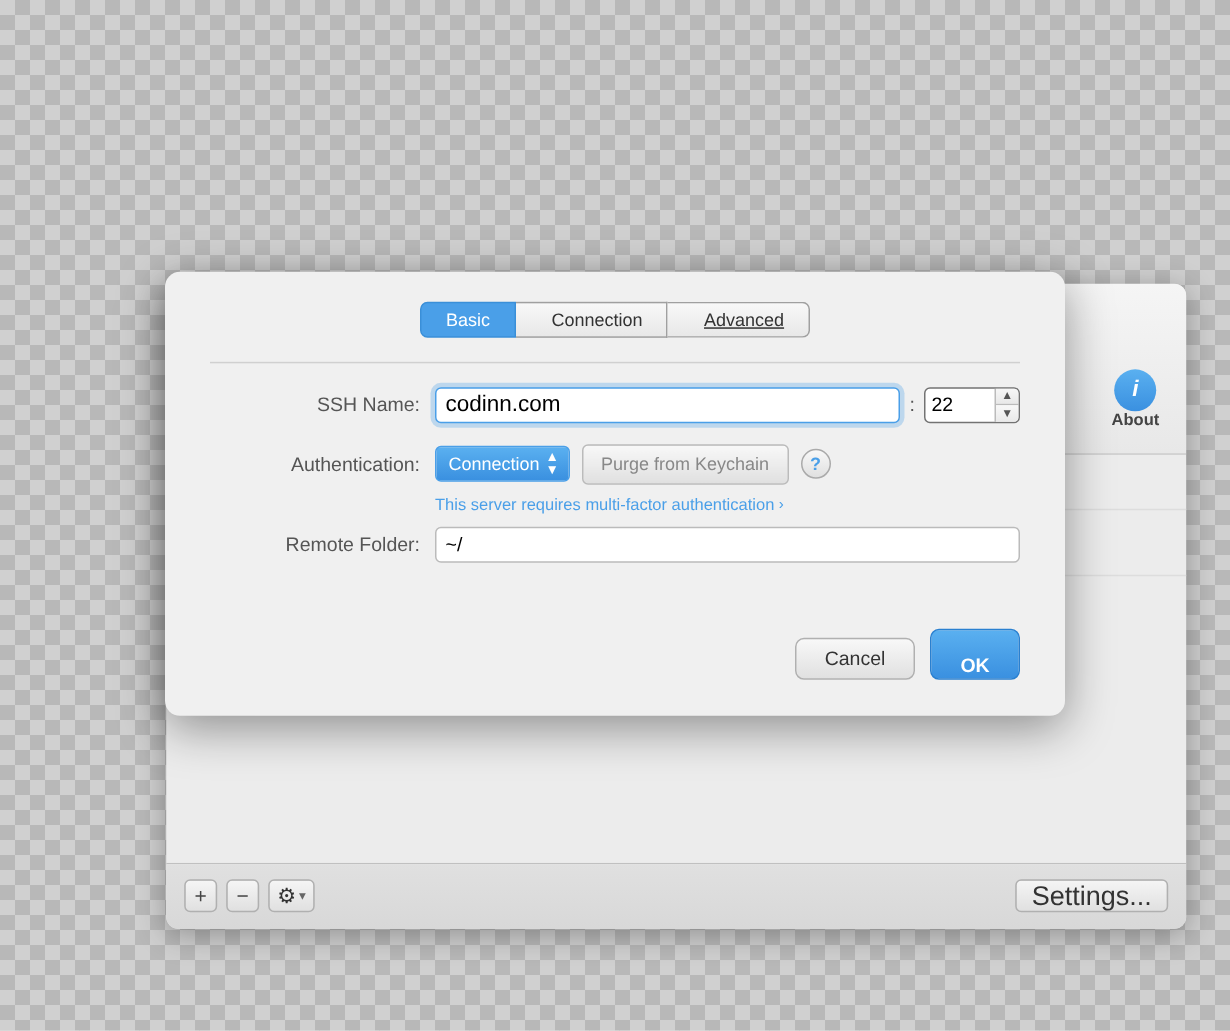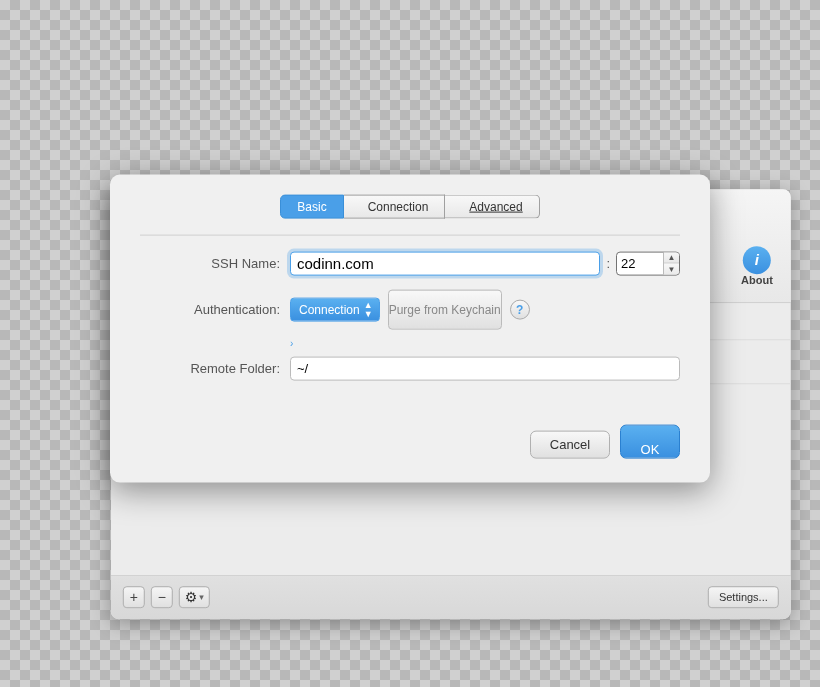--- a/index.html
+++ b/index.html
@@ -191,21 +191,21 @@
     }
 
     .settings-btn {
       margin-left: auto;
       height: 22px;
       background: linear-gradient(to bottom, #f5f5f5, #e0e0e0);
       border: 1px solid #b0b0b0;
       border-radius: 4px;
       padding: 0 10px;
       cursor: pointer;
-      font-size: 11px;
+      font-size: 18px;
       color: #333;
     }
 
     
     .main-window {
       position: absolute;
       left: 50%;
       top: 50%;
       transform: translate(-50%, -55%);
       width: 600px;
@@ -387,25 +387,25 @@
 
     .select-arrows {
       color: white;
       font-size: 9px;
       display: flex;
       flex-direction: column;
       line-height: 1;
     }
 
     .purge-btn {
-      height: 40px;
+      height: 27px;
       background: linear-gradient(to bottom, #f8f8f8, #e0e0e0);
       border: 1px solid #bbb;
       border-radius: 4px;
-      padding: 0 0;
+      padding: 0 12px;
       font-size: 12px;
       color: #888;
       cursor: pointer;
     }
 
     .help-btn {
       width: 20px;
       height: 20px;
       border-radius: 50%;
       border: 1px solid #aaa;
@@ -467,21 +467,21 @@
     .ok-btn {
       height: 28px;
       min-width: 60px;
       background: linear-gradient(to bottom, #5ab0f0, #3a90e0);
       border: 1px solid #2a80d0;
       border-radius: 6px;
       font-size: 13px;
       color: white;
       cursor: pointer;
       padding: 16px 16px;
-      font-weight: 400;
+      font-weight: 700;
     }
 
     
     .globe-icon {
       width: 32px;
       height: 32px;
     }
 
     
     .info-icon {
@@ -615,20 +615,21 @@
             <span>▲</span>
             <span>▼</span>
           </div>
         </div>
         <button class="purge-btn">Purge from Keychain</button>
         <div class="help-btn">?</div>
       </div>
     </div>
 
     <div class="mfa-hint">
+      <span>This server requires multi-factor authentication</span>
       <span style="font-size:10px;">›</span>
     </div>
 
     <div class="form-row">
       <span class="form-label">Remote Folder:</span>
       <input class="remote-input" type="text" value="~/" style="">
     </div>
 
     <div class="dialog-footer">
       <button class="cancel-btn">Cancel</button>

